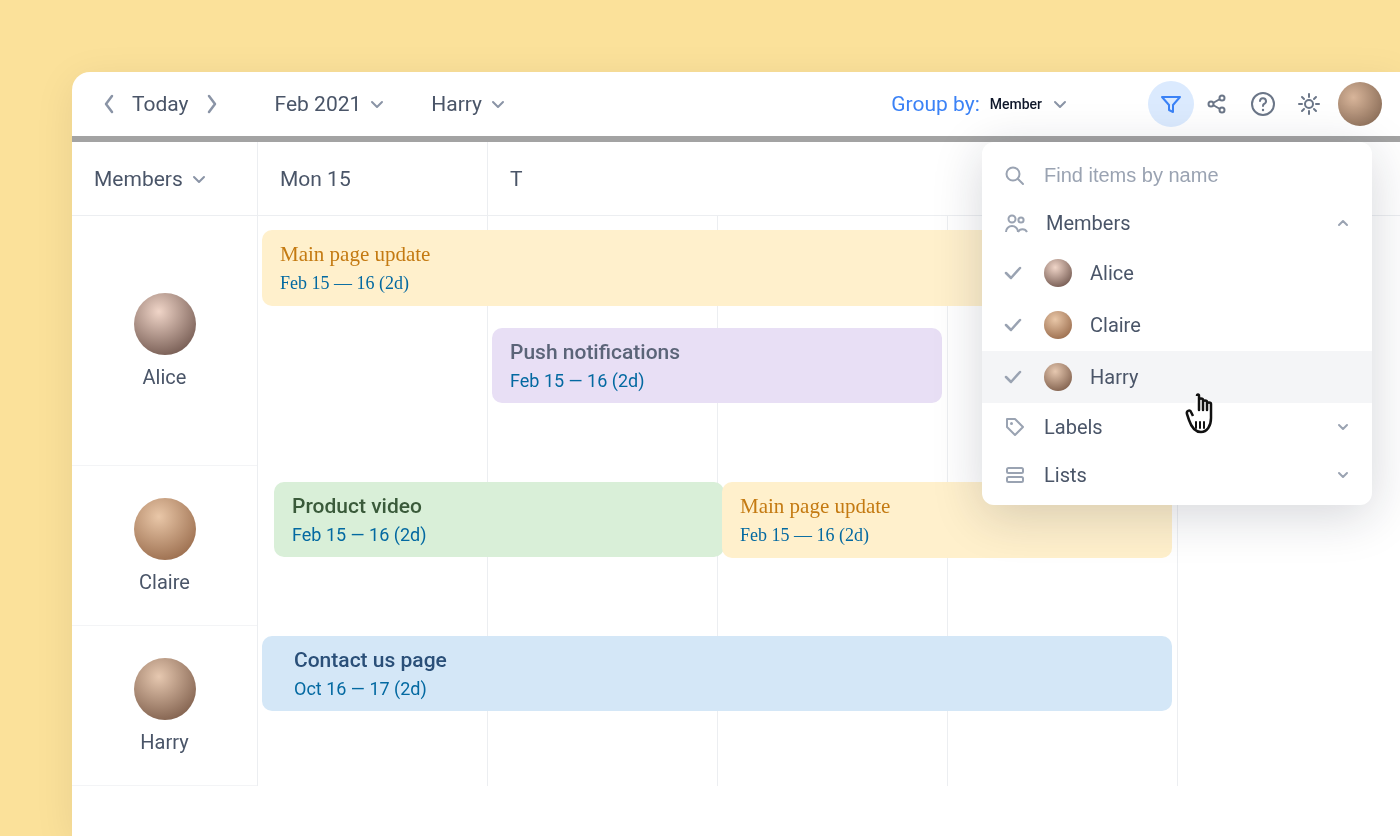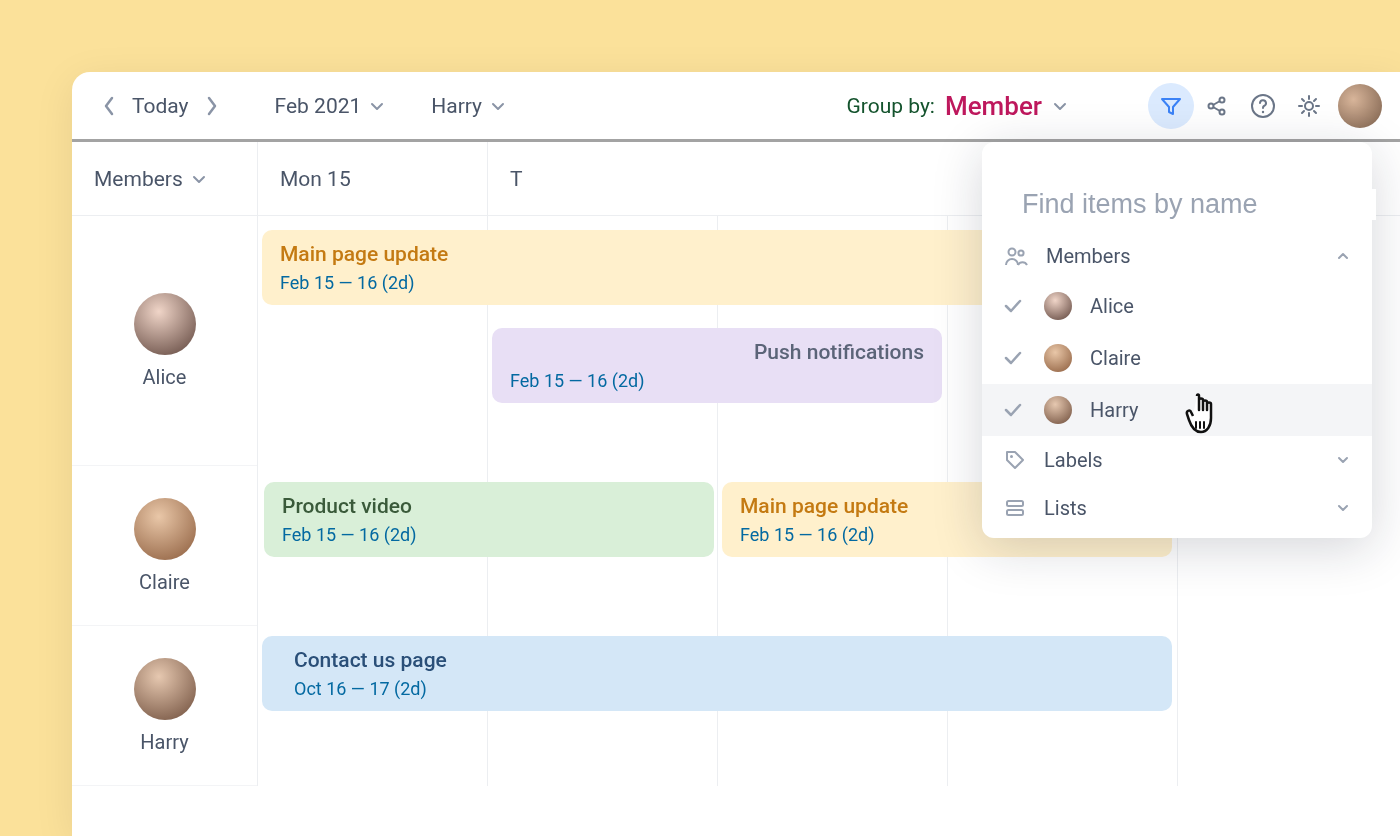--- a/index.html
+++ b/index.html
@@ -20,21 +20,21 @@
   background: #fff;
   border-radius: 18px 0 0 0;
   box-shadow: 0 8px 40px rgba(0,0,0,0.08);
   overflow: hidden;
 }
 .toolbar {
   display: flex;
   align-items: center;
   height: 70px;
   padding: 0 18px 0 22px;
-  border-bottom: 3px solid #a3a3a3;
+  border-bottom: 6px solid #a3a3a3;
 }
 .nav-arrow {
   width: 30px;
   height: 30px;
   display: flex;
   align-items: center;
   justify-content: center;
   color: #8a94a6;
   cursor: pointer;
 }
@@ -42,22 +42,22 @@
   display: flex;
   align-items: center;
   gap: 8px;
   color: #4a5568;
   font-size: 21px;
   padding: 6px 8px;
   cursor: pointer;
 }
 .chev-down { width:16px; height:16px; }
 .toolbar-spacer { flex: 1; }
-.group-by-label { color:#14532d; font-size:21px; margin-right:10px; }
-.group-by-value { color:#be185d; font-size:26px; font-weight:500; display:flex; align-items:center; gap:10px; margin-right: 80px; cursor:pointer; }
+.group-by-label { color:#3b82f6; font-size:21px; margin-right:10px; }
+.group-by-value { color:#0f172a; font-size:14px; font-weight:500; display:flex; align-items:center; gap:10px; margin-right: 80px; cursor:pointer; }
 .icon-btn {
   width: 46px; height: 46px;
   display:flex; align-items:center; justify-content:center;
   color:#6b7688; cursor:pointer; border-radius: 50%;
 }
 .icon-btn.active { background:#dbeafe; color:#3b82f6; }
 .avatar-profile {
   width: 44px; height:44px; border-radius:50%;
   background: radial-gradient(circle at 35% 35%, #d8b59a, #7a5e4a);
   margin-left: 6px;
@@ -114,24 +114,24 @@
 .member-name { font-size: 20px; color:#4a5568; }
 .task {
   position:absolute;
   border-radius: 10px;
   padding: 12px 18px;
   display:flex; flex-direction:column; gap:6px;
   cursor:pointer;
 }
 .task-title { font-size: 21px; font-weight:500; }
 .task-date { font-size: 18px; color:#0369a1; }
-.task.yellow { background:#fff0cc; }
+.task.yellow { background:#fff0cc;font-family:Liberation Serif, serif; }
 .task.yellow .task-title { color:#c47a12; }
 .task.purple { background:#e8dff5; }
-.task.purple .task-title { color:#5b6478;text-align:right; }
+.task.purple .task-title { color:#5b6478; }
 .task.green { background:#d9efd8; }
 .task.green .task-title { color:#3a5a3a; }
 .task.blue { background:#d4e7f7;padding-left:32px; }
 .task.blue .task-title { color:#2a4f78; }
 
 .filter-panel {
   position:absolute;
   top: 142px;
   left: 982px;
   width: 390px;
@@ -148,24 +148,23 @@
   color:#4a5568;
   gap: 18px;
   cursor:pointer;
 }
 .fp-row.hover { background:#f4f5f7; }
 .fp-row .label-flex { flex:1; }
 .fp-row .check { width:22px; color:#9aa3b2; }
 .fp-mini-avatar { width:28px; height:28px; border-radius:50%; }
 .fp-input {
   border:none; outline:none;
-  font-size: 27px;
+  font-size: 20px;
   color:#4a5568;
   flex:1;
-  margin-top:25px;
 }
 .fp-input::placeholder { color:#9aa3b2; }
 .cursor-hand {
   position:absolute;
   top: 390px; left: 1183px;
   z-index: 60;
   pointer-events:none;
 }
 svg { display:block; }
 </style>
@@ -280,21 +279,21 @@
 
       <div class="task yellow" style="top:14px; left:4px; width:910px">
         <span class="task-title">Main page update</span>
         <span class="task-date">Feb 15  — 16 (2d)</span>
       </div>
       <div class="task purple" style="top:112px; left:234px; width:450px">
         <span class="task-title">Push notifications</span>
         <span class="task-date">Feb 15  — 16 (2d)</span>
       </div>
 
-      <div class="task green" style="top:266px; left:6px; width:450px">
+      <div class="task green" style="top:266px; left:16px; width:450px">
         <span class="task-title">Product video</span>
         <span class="task-date">Feb 15  — 16 (2d)</span>
       </div>
       <div class="task yellow" style="top:266px; left:464px; width:450px">
         <span class="task-title">Main page update</span>
         <span class="task-date">Feb 15  — 16 (2d)</span>
       </div>
 
       <div class="task blue" style="top:420px; left:4px; width:910px">
         <span class="task-title">Contact us page</span>

